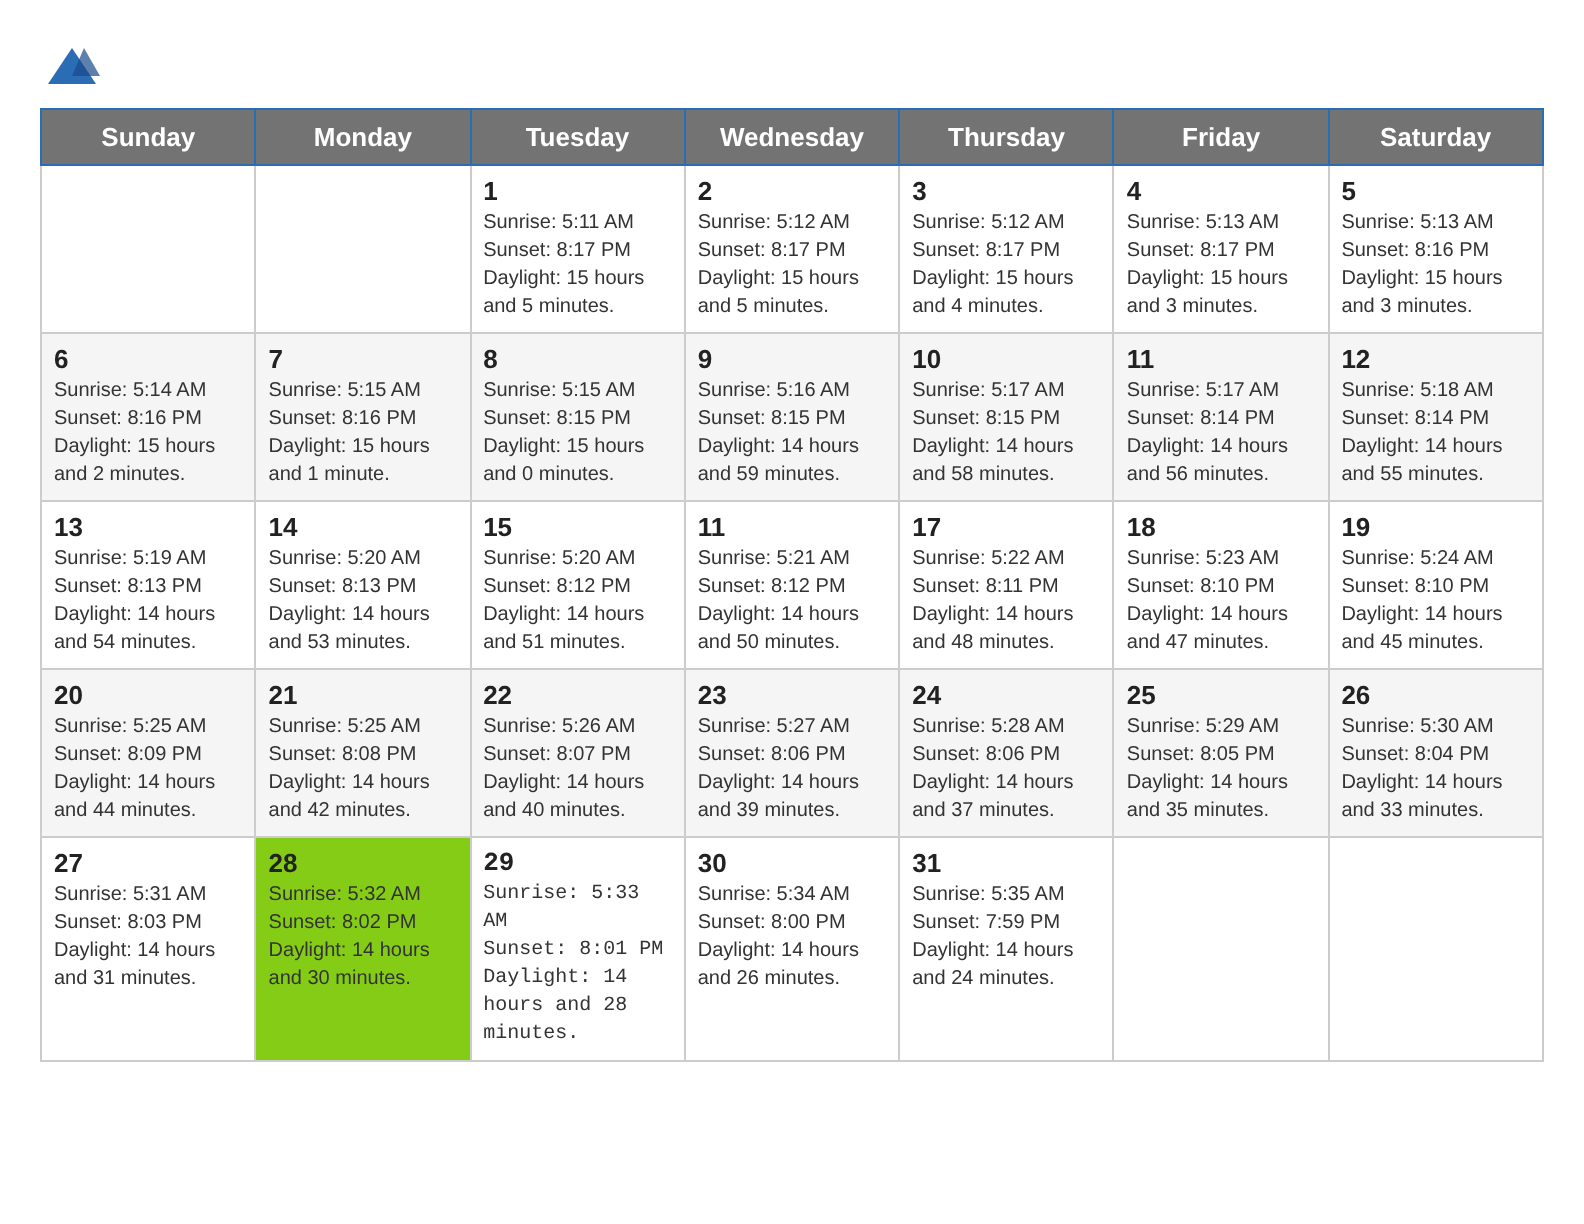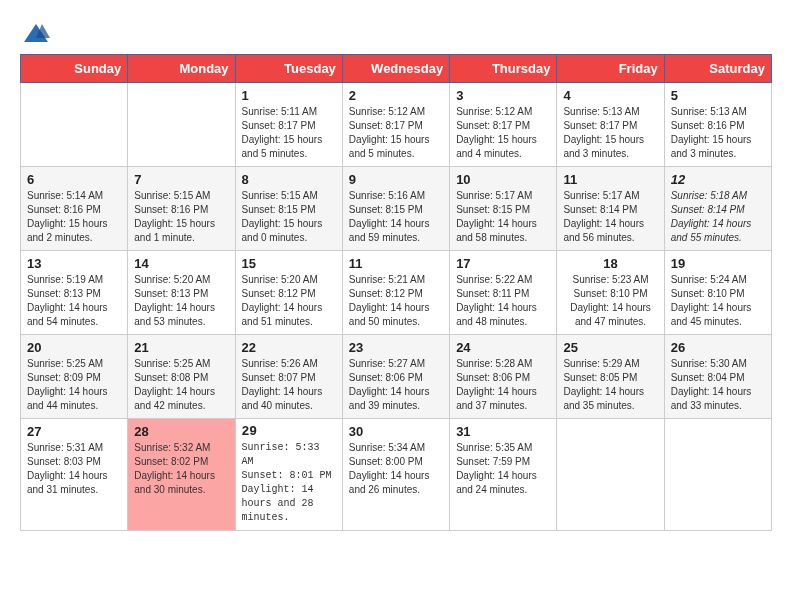--- a/index.html
+++ b/index.html
@@ -49,26 +49,26 @@
     .location {
       font-size: 16px;
       color: #444;
     }
     .calendar {
       width: 100%;
       border-collapse: collapse;
       border: 1px solid #ccc;
     }
     .calendar th {
-      background-color: #ef4444;
+      background-color: #737373;
       color: #fff;
       font-size: 13px;
       font-weight: bold;
       padding: 6px 6px;
-      text-align: right;
+      text-align: center;
       border: 1px solid #2a6db5;
     }
     .calendar td {
       vertical-align: top;
       padding: 5px 6px;
       border: 1px solid #ccc;
       font-size: 10.5px;
       color: #333;
       width: 107px;
       min-height: 80px;
@@ -173,21 +173,21 @@
           <div class="day-detail">Sunrise: 5:16 AM<br>Sunset: 8:15 PM<br>Daylight: 14 hours and 59 minutes.</div>
         </td>
         <td style="background: rgb(245, 245, 245); margin-left: 21px;">
           <span class="day-number">10</span>
           <div class="day-detail">Sunrise: 5:17 AM<br>Sunset: 8:15 PM<br>Daylight: 14 hours and 58 minutes.</div>
         </td>
         <td style="background: rgb(245, 245, 245);">
           <span class="day-number">11</span>
           <div class="day-detail">Sunrise: 5:17 AM<br>Sunset: 8:14 PM<br>Daylight: 14 hours and 56 minutes.</div>
         </td>
-        <td style="background: rgb(245, 245, 245); font-style: italic;">
+        <td style="background: rgb(245, 245, 245);">
           <span class="day-number">12</span>
           <div class="day-detail">Sunrise: 5:18 AM<br>Sunset: 8:14 PM<br>Daylight: 14 hours and 55 minutes.</div>
         </td>
       </tr>
       <tr>
         <td style="background: rgb(255, 255, 255);">
           <span class="day-number">13</span>
           <div class="day-detail">Sunrise: 5:19 AM<br>Sunset: 8:13 PM<br>Daylight: 14 hours and 54 minutes.</div>
         </td>
         <td style="background: rgb(255, 255, 255);">
@@ -199,21 +199,21 @@
           <div class="day-detail">Sunrise: 5:20 AM<br>Sunset: 8:12 PM<br>Daylight: 14 hours and 51 minutes.</div>
         </td>
         <td style="background: rgb(255, 255, 255);">
           <span class="day-number">11</span>
           <div class="day-detail">Sunrise: 5:21 AM<br>Sunset: 8:12 PM<br>Daylight: 14 hours and 50 minutes.</div>
         </td>
         <td style="background: rgb(255, 255, 255);">
           <span class="day-number">17</span>
           <div class="day-detail">Sunrise: 5:22 AM<br>Sunset: 8:11 PM<br>Daylight: 14 hours and 48 minutes.</div>
         </td>
-        <td style="background: rgb(255, 255, 255); text-align: center;">
+        <td style="background: rgb(255, 255, 255);">
           <span class="day-number">18</span>
           <div class="day-detail">Sunrise: 5:23 AM<br>Sunset: 8:10 PM<br>Daylight: 14 hours and 47 minutes.</div>
         </td>
         <td style="background: rgb(255, 255, 255); margin-top: 12px;">
           <span class="day-number">19</span>
           <div class="day-detail">Sunrise: 5:24 AM<br>Sunset: 8:10 PM<br>Daylight: 14 hours and 45 minutes.</div>
         </td>
       </tr>
       <tr>
         <td style="background: rgb(245, 245, 245);">
@@ -243,21 +243,21 @@
         <td style="background: rgb(245, 245, 245); margin-left: 24px;">
           <span class="day-number">26</span>
           <div class="day-detail">Sunrise: 5:30 AM<br>Sunset: 8:04 PM<br>Daylight: 14 hours and 33 minutes.</div>
         </td>
       </tr>
       <tr>
         <td style="background: rgb(255, 255, 255);">
           <span class="day-number">27</span>
           <div class="day-detail">Sunrise: 5:31 AM<br>Sunset: 8:03 PM<br>Daylight: 14 hours and 31 minutes.</div>
         </td>
-        <td style="background: #fca5a5;">
+        <td style="background: #84cc16;">
           <span class="day-number">28</span>
           <div class="day-detail">Sunrise: 5:32 AM<br>Sunset: 8:02 PM<br>Daylight: 14 hours and 30 minutes.</div>
         </td>
         <td style="background: rgb(255, 255, 255); font-family: Liberation Mono, monospace;">
           <span class="day-number">29</span>
           <div class="day-detail">Sunrise: 5:33 AM<br>Sunset: 8:01 PM<br>Daylight: 14 hours and 28 minutes.</div>
         </td>
         <td style="background: rgb(255, 255, 255);">
           <span class="day-number">30</span>
           <div class="day-detail">Sunrise: 5:34 AM<br>Sunset: 8:00 PM<br>Daylight: 14 hours and 26 minutes.</div>

